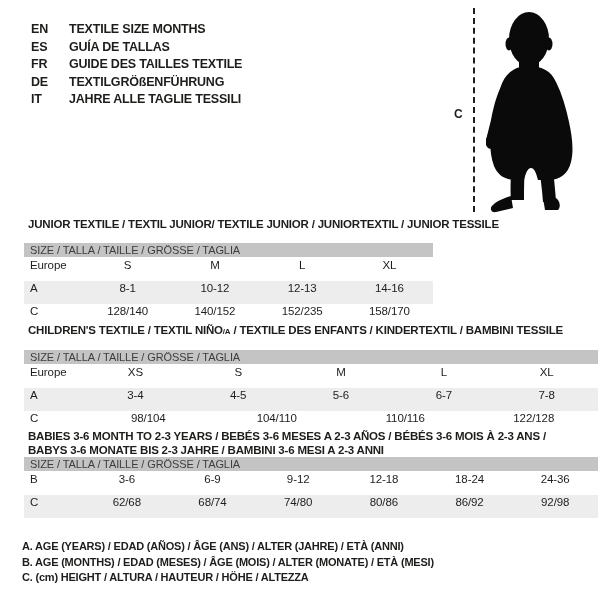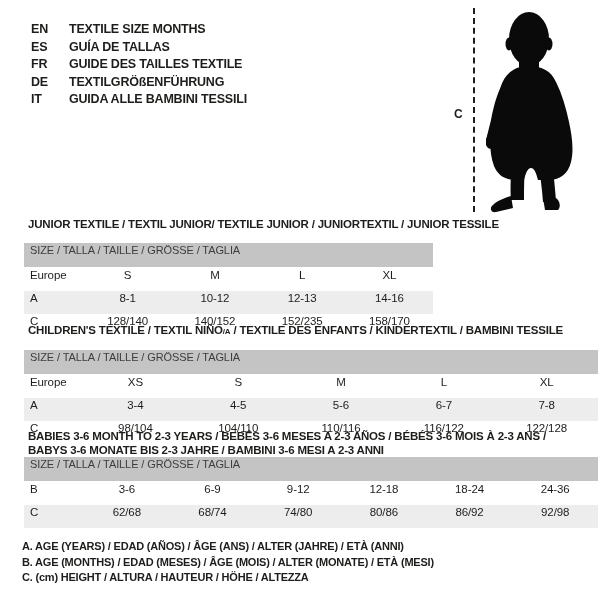--- a/index.html
+++ b/index.html
@@ -26,21 +26,21 @@
   .s2{top:319px;width:574px;}
   .s3{top:425px;width:574px;}
   .section-title{
     font-weight:700;font-size:11.5px;line-height:14px;margin:4px 0 12px 4px;
     letter-spacing:-0.2px;white-space:nowrap;
   }
   .s2 .section-title{margin-bottom:11px;}
   .s3 .section-title{margin-bottom:0;}
   .sub{font-size:8px;}
   .size-bar{
-    background:var(--bar-bg);color:var(--bar-text);font-size:11px;height:24px;
+    background:var(--bar-bg);color:var(--bar-text);font-size:11px;height:14px;
     line-height:14px;padding-left:6px;letter-spacing:-0.1px;margin-bottom:1px;
   }
   .trow{display:flex;height:23px;line-height:15px;font-size:11.5px;letter-spacing:-0.1px;}
   .trow.shaded{background:var(--row-shade);}
   .tlabel{flex:0 0 60px;padding-left:6px;box-sizing:border-box;text-align:left;}
   .tcell{flex:1;text-align:center;}
   
   .legend{position:absolute;left:22px;top:539px;}
   .legend-line{font-weight:700;font-size:11px;line-height:15.5px;letter-spacing:-0.2px;white-space:nowrap;}
 </style>
@@ -59,21 +59,21 @@
   <div class="lang-row">
     <span class="lang-code">FR</span>
     <span>GUIDE DES TAILLES TEXTILE</span>
   </div>
   <div class="lang-row">
     <span class="lang-code">DE</span>
     <span>TEXTILGRÖßENFÜHRUNG</span>
   </div>
   <div class="lang-row">
     <span class="lang-code">IT</span>
-    <span>GUIDA ALLE BAMBINI TESSILI</span>
+    <span>JAHRE ALLE TAGLIE TESSILI</span>
   </div>
 </div>
 
 <div class="figure">
   <span class="c-label">C</span>
   <div class="dash-line"></div>
   <svg class="baby-svg" width="92" height="206" viewBox="0 0 92 206" aria-hidden="true">
     <g fill="#0a0a0a" stroke="none">
       <ellipse cx="43" cy="31" rx="20" ry="27"></ellipse>
       <ellipse cx="23" cy="36" rx="3.5" ry="6.5"></ellipse>
@@ -134,21 +134,20 @@
     <span class="tcell">4-5</span>
     <span class="tcell">5-6</span>
     <span class="tcell">6-7</span>
     <span class="tcell">7-8</span>
   </div>
   <div class="trow">
     <span class="tlabel">C</span>
     <span class="tcell">98/104</span>
     <span class="tcell">104/110</span>
     <span class="tcell">110/116</span>
-    <span class="tcell">116/122</span>
     <span class="tcell">122/128</span>
   </div>
 </div>
 
 <div class="section s3">
   <div class="section-title">
     <div>BABIES 3-6 MONTH TO 2-3 YEARS / BEBÉS 3-6 MESES A 2-3 AÑOS / BÉBÉS 3-6 MOIS À 2-3 ANS /</div>
     <div>BABYS 3-6 MONATE BIS 2-3 JAHRE / BAMBINI 3-6 MESI A 2-3 ANNI</div>
   </div>
   <div class="size-bar">SIZE / TALLA / TAILLE / GRÖSSE / TAGLIA</div>

